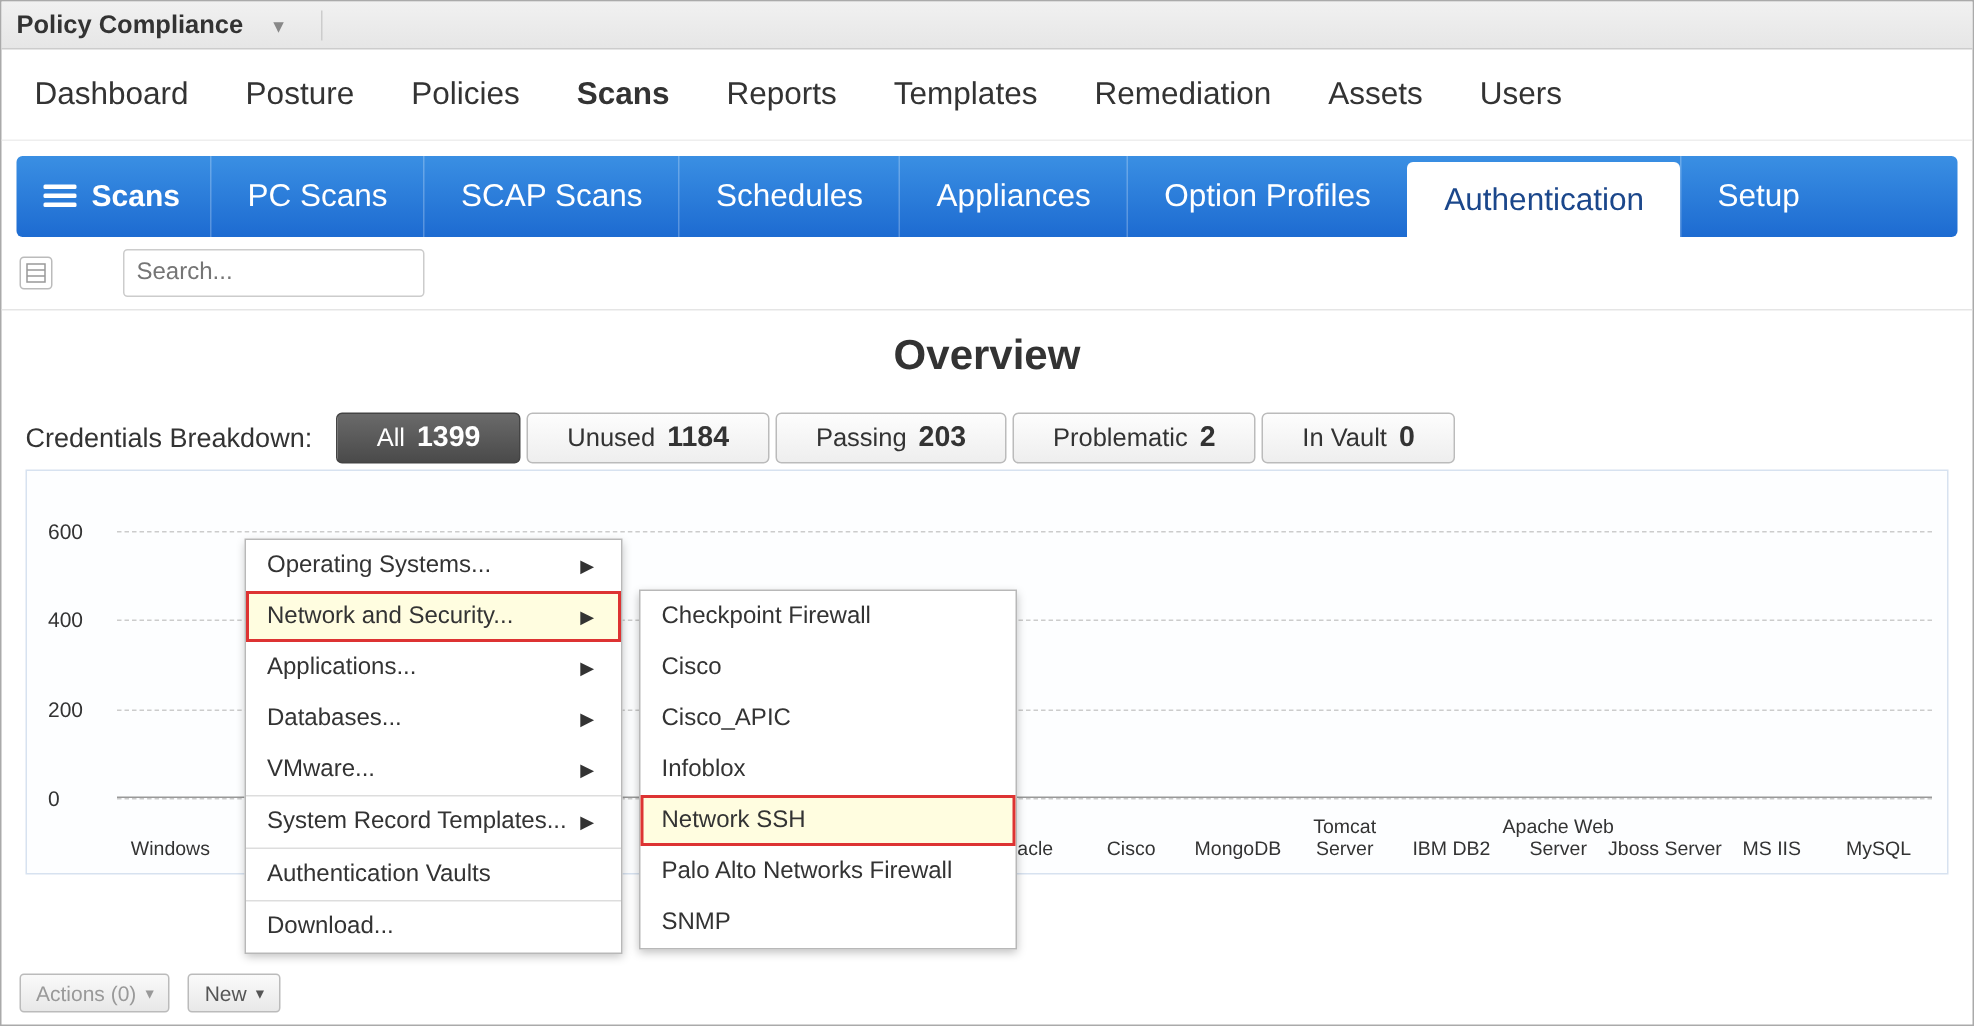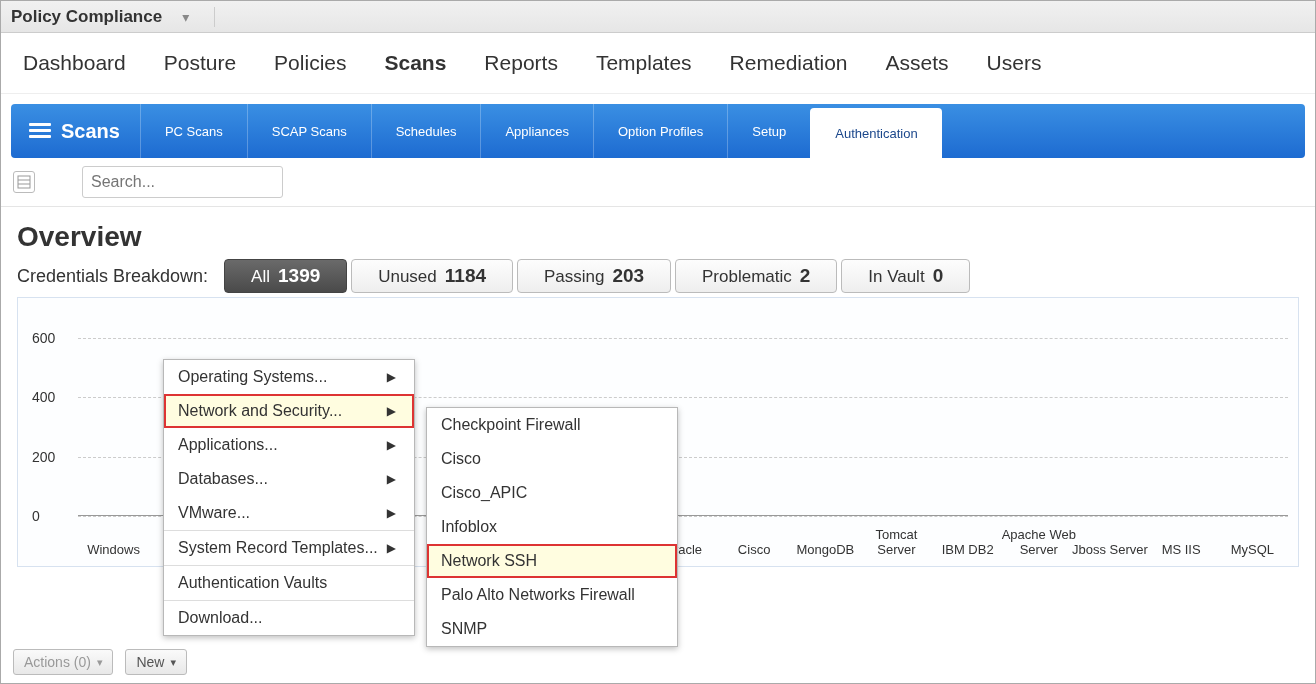--- a/index.html
+++ b/index.html
@@ -12,32 +12,32 @@
 
   .mainnav { display: flex; align-items: center; padding: 18px 22px; gap: 38px; border-bottom: 1px solid #eee; }
   .mainnav-item { font-size: 21px; color: #333; cursor: pointer; }
   .mainnav-item.active { font-weight: bold; }
 
   .subnav-wrap { padding: 10px 10px 0 10px; }
   .subnav { display:flex; background: linear-gradient(#3a8fe3,#1d6bd1); border-radius:4px; overflow:hidden; height:54px; align-items:stretch;}
   .subnav-label { display:flex; align-items:center; padding:0 20px 0 18px; color:#fff; font-weight:bold; font-size:20px; gap:10px;}
   .subnav-label .burger { display:inline-block; width:22px; height:16px; }
   .subnav-label .burger span{display:block;height:3px;background:#fff;margin-bottom:3px;border-radius:1px;}
-  .subnav-tab { display:flex; align-items:center; padding:0 24px; color:#fff; font-size:13px; cursor:pointer; border-left:1px solid rgba(255,255,255,.25);}
+  .subnav-tab { display:flex; align-items:center; padding:0 24px; color:#fff; font-size:21px; cursor:pointer; border-left:1px solid rgba(255,255,255,.25);}
   .subnav-tab.active { background:#fff; color:#1d6bd1; border-radius:4px 4px 0 0; margin-top:4px; margin-bottom:-1px; position:relative;}
   .subnav-tab.active::after{content:"";position:absolute;left:0;right:0;bottom:-1px;height:2px;background:#fff;}
   .subnav-tab.active { color:#1b478b; }
 
   .searchrow { display:flex; align-items:center; padding:8px 12px; gap:8px; border-bottom:1px solid #e5e5e5;}
   .listicon { width:22px; height:22px; border:1px solid #bbb; border-radius:3px; display:flex; align-items:center; justify-content:center; color:#888; cursor:pointer;}
   .searchbox { flex:0 0 240px;padding-left:39px; }
   .searchbox input { width:100%; padding:6px 8px; font-size:16px; color:#888; border:1px solid #ccc; border-radius:3px;}
 
   .content { padding: 14px 16px 0 16px; position:relative; }
-  .overview-title { font-size:28px; font-weight:bold; margin-bottom:6px;}
+  .overview-title { font-size:28px; font-weight:bold; margin-bottom:22px;text-align:center;}
   .cred-row { display:flex; align-items:center; gap:12px; flex-wrap:wrap; }
   .cred-label { font-size:18px; color:#333; margin-right:4px;}
   .pill { border:1px solid #bbb; border-radius:4px; padding:5px 26px; font-size:17px; background:linear-gradient(#fdfdfd,#eee); cursor:pointer; display:inline-flex; gap:8px; align-items:baseline;}
   .pill .num { font-weight:bold; font-size:19px;}
   .pill.dark { background:linear-gradient(#6a6a6a,#4a4a4a); color:#fff; border-color:#444;}
   .pill.dark .num { color:#fff;}
 
   .chart-area { border:1px solid #d7e2f0; background:#fdfeff; height:270px; position:relative; margin-top:4px;}
   .chart-inner { position:absolute; left:60px; right:10px; top:10px; bottom:50px;}
   .grid-line { position:absolute; left:0; right:0; border-top:1px dashed #ccc;}
@@ -51,21 +51,21 @@
   .bar-slot{position:relative;}
 
   
   .menu { position:absolute; background:#fff; border:1px solid #b8b8b8; box-shadow:0 2px 6px rgba(0,0,0,.25); font-size:16px; z-index:50;}
   .menu-item { padding:8px 18px 8px 14px; display:flex; align-items:center; justify-content:space-between; cursor:pointer; white-space:nowrap; min-width:250px;}
   .menu-item.hover { background:#fffde0;}
   .menu-item .arrow { font-size:12px; color:#333;}
   .menu-sep { border-top:1px solid #ddd;}
   .red-outline { outline:2px solid #d33; outline-offset:-2px;}
   .menu1 { top:358px; left:162px;}
-  .menu2 { top:406px; left:425px;text-align:right;}
+  .menu2 { top:392px; left:425px;text-align:right;}
 
   .footer { position:absolute; left:12px; bottom:8px; display:flex; gap:12px;}
   .fbtn { border:1px solid #bbb; background:linear-gradient(#fafafa,#e8e8e8); border-radius:3px; padding:4px 10px; font-size:14px; color:#555; cursor:pointer; display:flex; align-items:center; gap:6px;}
   .fbtn.disabled{ color:#999;}
   .fbtn .chev { font-size:11px;}
 </style>
 </head>
 <body>
 
 <div class="topbar">
@@ -95,22 +95,22 @@
           <span></span>
         </span>
       <span>Scans</span>
     </div>
     <div id="subnav-tabs" style="display:flex;flex:1">
         <div class="subnav-tab">PC Scans</div>
         <div class="subnav-tab">SCAP Scans</div>
         <div class="subnav-tab">Schedules</div>
         <div class="subnav-tab">Appliances</div>
         <div class="subnav-tab">Option Profiles</div>
+        <div class="subnav-tab active">Authentication</div>
         <div class="subnav-tab">Setup</div>
-        <div class="subnav-tab active">Authentication</div>
       </div>
   </div>
 </div>
 
 <div class="searchrow">
   <div class="listicon">
     <svg width="14" height="14" viewBox="0 0 14 14">
         <rect x="1" y="1" width="12" height="12" fill="none" stroke="#999"></rect>
         <line x1="1" y1="5" x2="13" y2="5" stroke="#999"></line>
         <line x1="1" y1="9" x2="13" y2="9" stroke="#999"></line>

